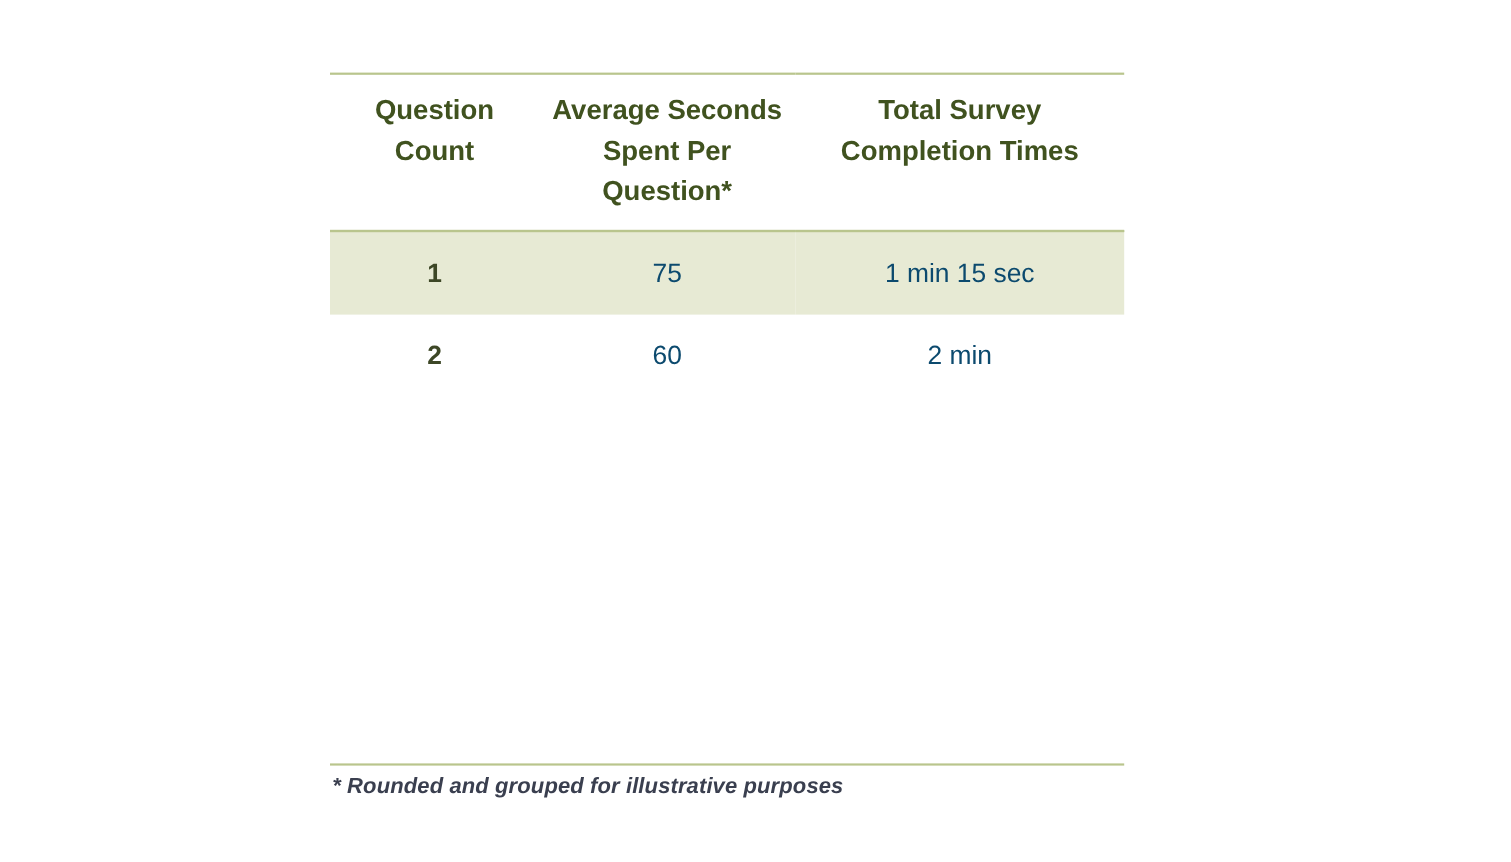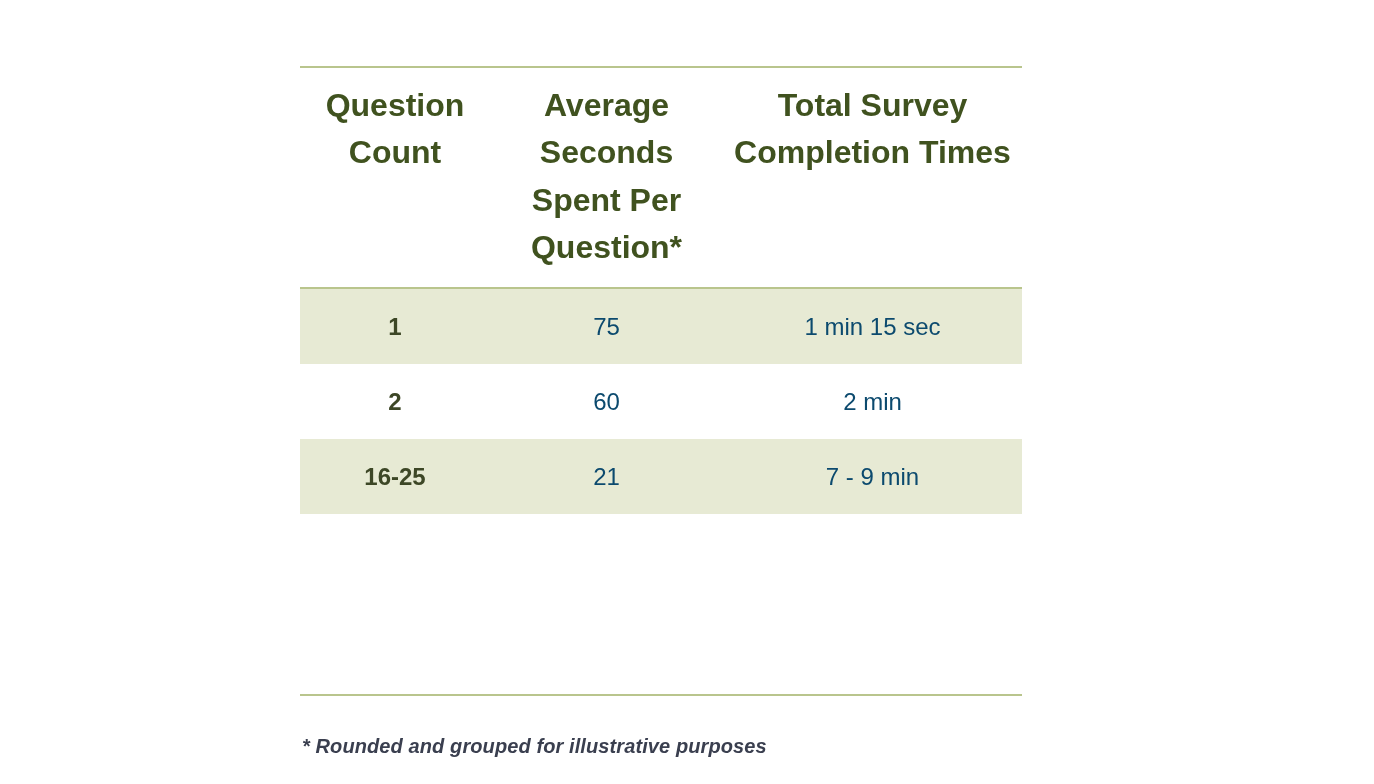--- a/index.html
+++ b/index.html
@@ -29,21 +29,21 @@
   table.survey-table {
     border-collapse: collapse;
     width: 722px;
     table-layout: fixed;
   }
   table.survey-table thead tr {
     border-top: 2px solid #b9c58d;
     border-bottom: 2px solid #b9c58d;
   }
   table.survey-table thead th {
-    font-size: 32px;
+    font-size: 25px;
     font-weight: bold;
     color: #40521f;
     padding: 14px 4px 16px 4px;
     line-height: 1.48;
     vertical-align: top;
     text-align: center;
   }
   col.c1 { width: 190px; }
   col.c2 { width: 233px; }
   col.c3 { width: 299px; }
@@ -76,21 +76,20 @@
   .footnote {
     position: absolute;
     left: 302px;
     top: 704px;
     font-size: 20px;
     font-style: italic;
     font-weight: bold;
     color: #3a3f4f;
     letter-spacing: 0.1px;
     white-space: nowrap;
-    margin-top: 31px;
   }
 </style>
 </head>
 <body>
 
 <div class="page">
 
   <div class="table-wrap">
     <table class="survey-table">
       <colgroup>
@@ -109,25 +108,20 @@
         <tr class="shaded tall">
           <td class="count">1</td>
           <td>75</td>
           <td>1 min 15 sec</td>
         </tr>
         <tr>
           <td class="count">2</td>
           <td>60</td>
           <td>2 min</td>
         </tr>
-        <tr class="shaded tall">
-          <td class="count">16-25</td>
-          <td>21</td>
-          <td>7 - 9 min</td>
-        </tr>
       </tbody>
     </table>
   </div>
 
   <div class="footnote-rule"></div>
   <div class="footnote">* Rounded and grouped for illustrative purposes</div>
 
 </div>
 
 </body></html>

